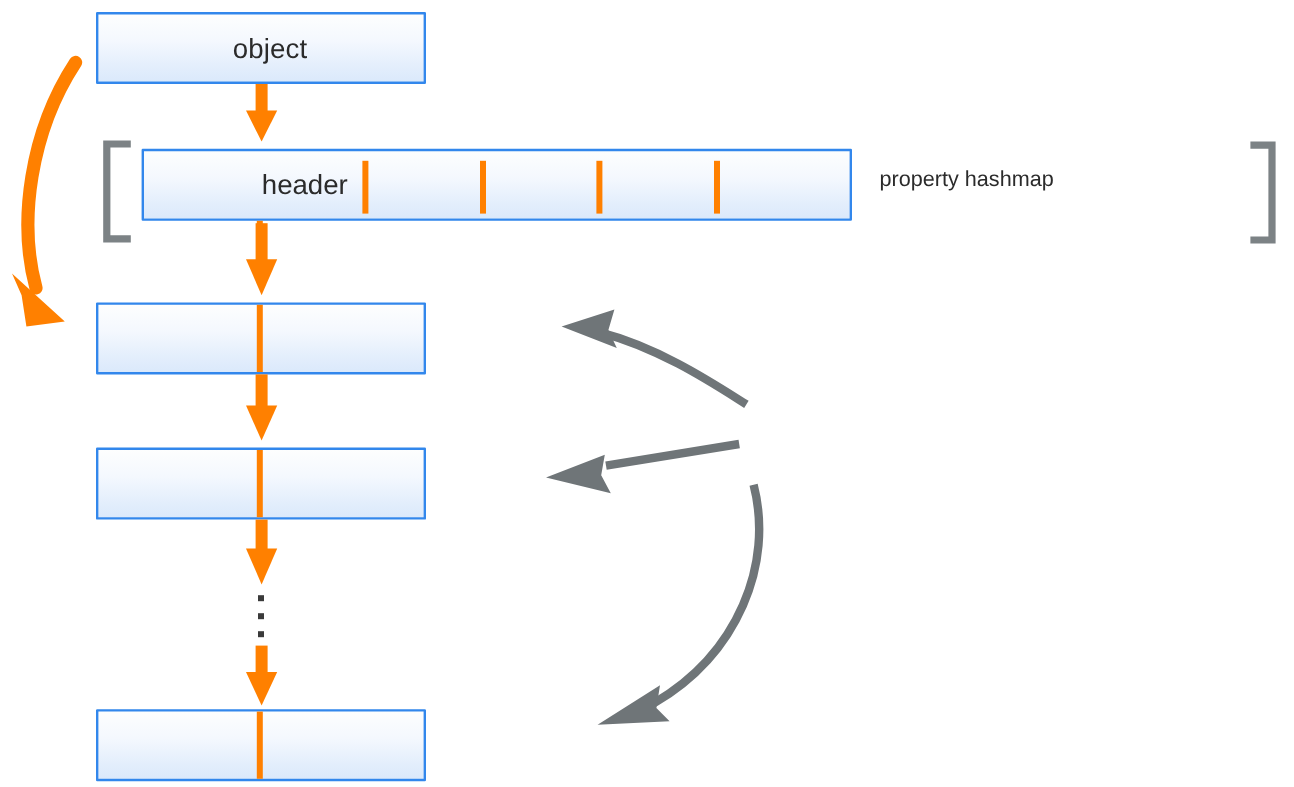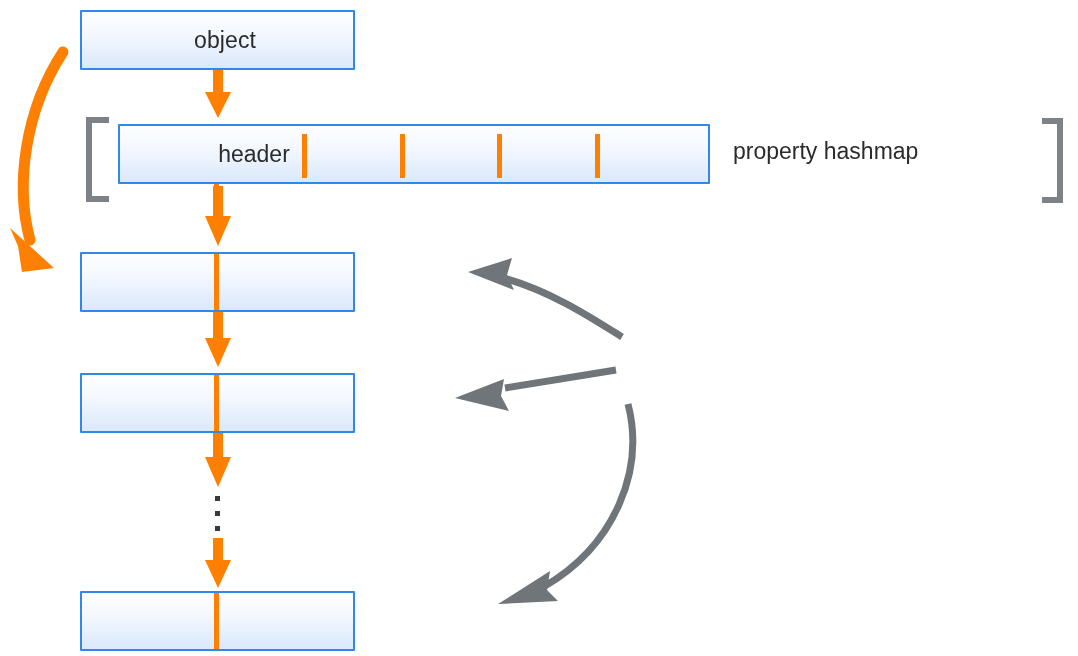--- a/index.html
+++ b/index.html
@@ -53,21 +53,21 @@
     width: 172px;
     text-align: center;
     color: #2b2b2b;
     font-size: 23px;
     line-height: 1;
     margin-left: 48px;
   }
   .annot-text {
     position: absolute;
     color: #2b2b2b;
-    font-size: 23px;
+    font-size: 18px;
     line-height: 1;
     white-space: nowrap;
   }
 </style>
 </head>
 <body>
 
 <div id="diagram-root">
 
   <div class="node-box" style="left:80px; top:10px; width:275px; height:60px;padding-left:15px;">

